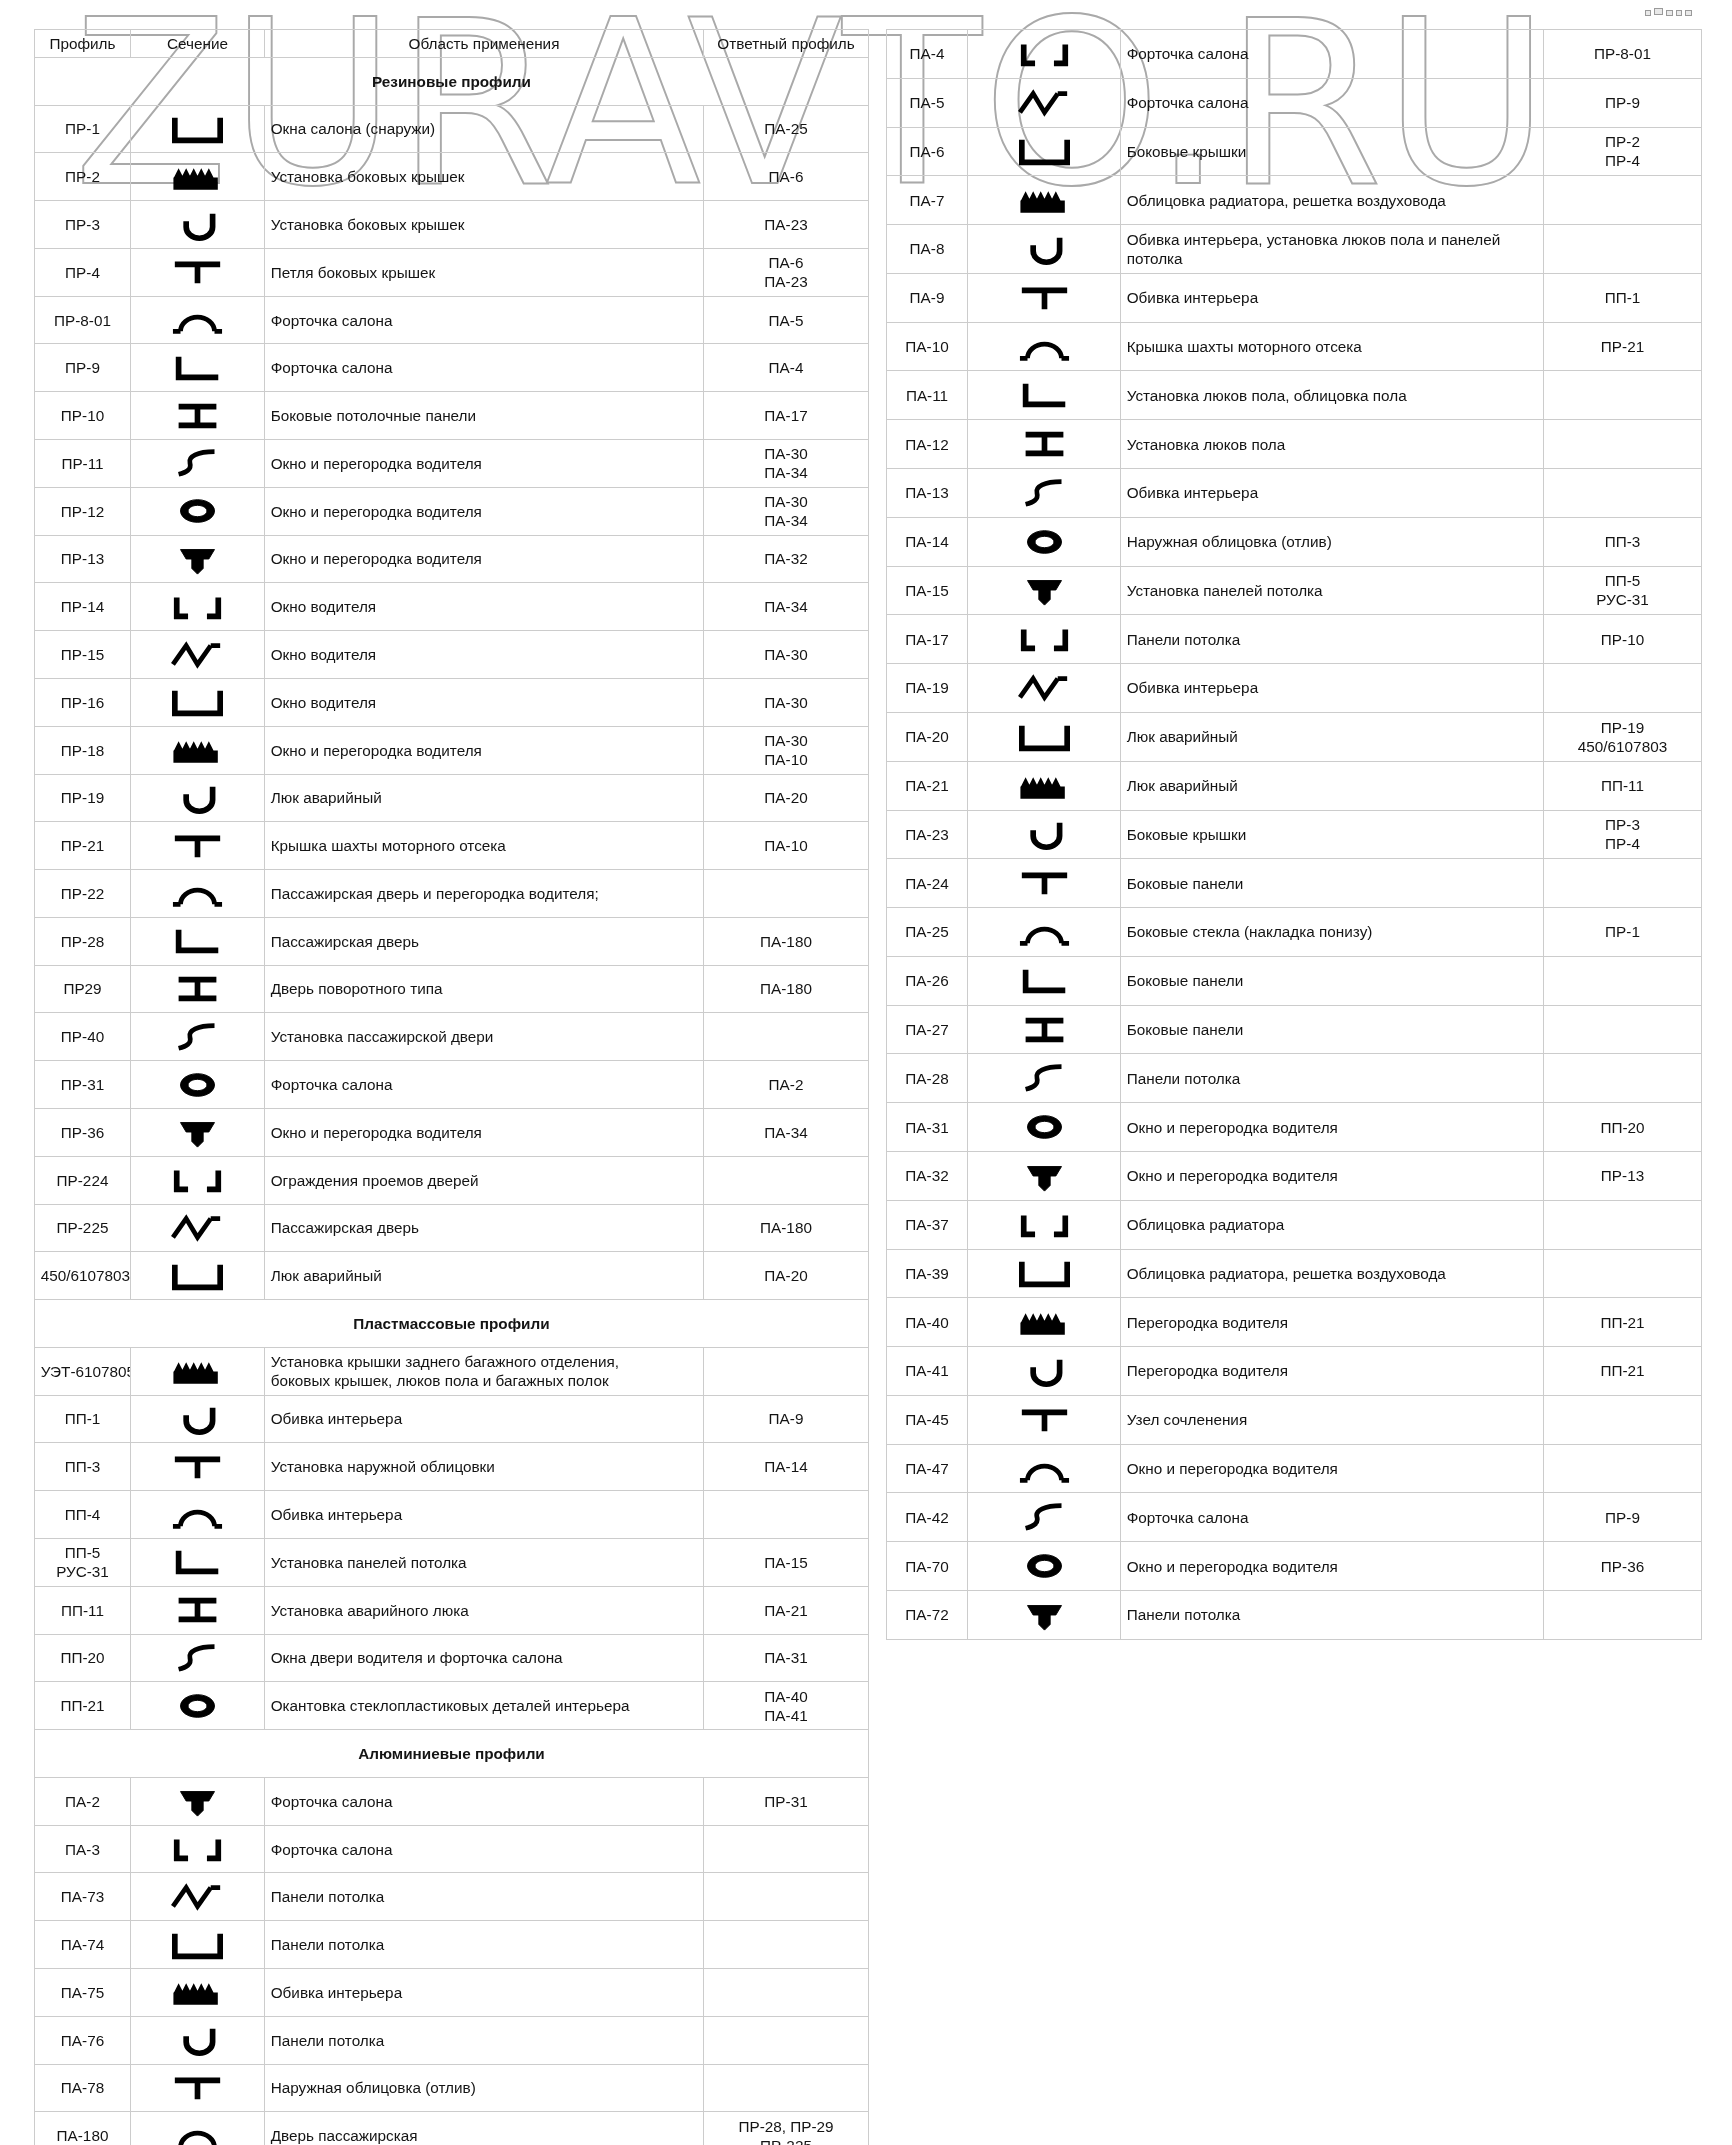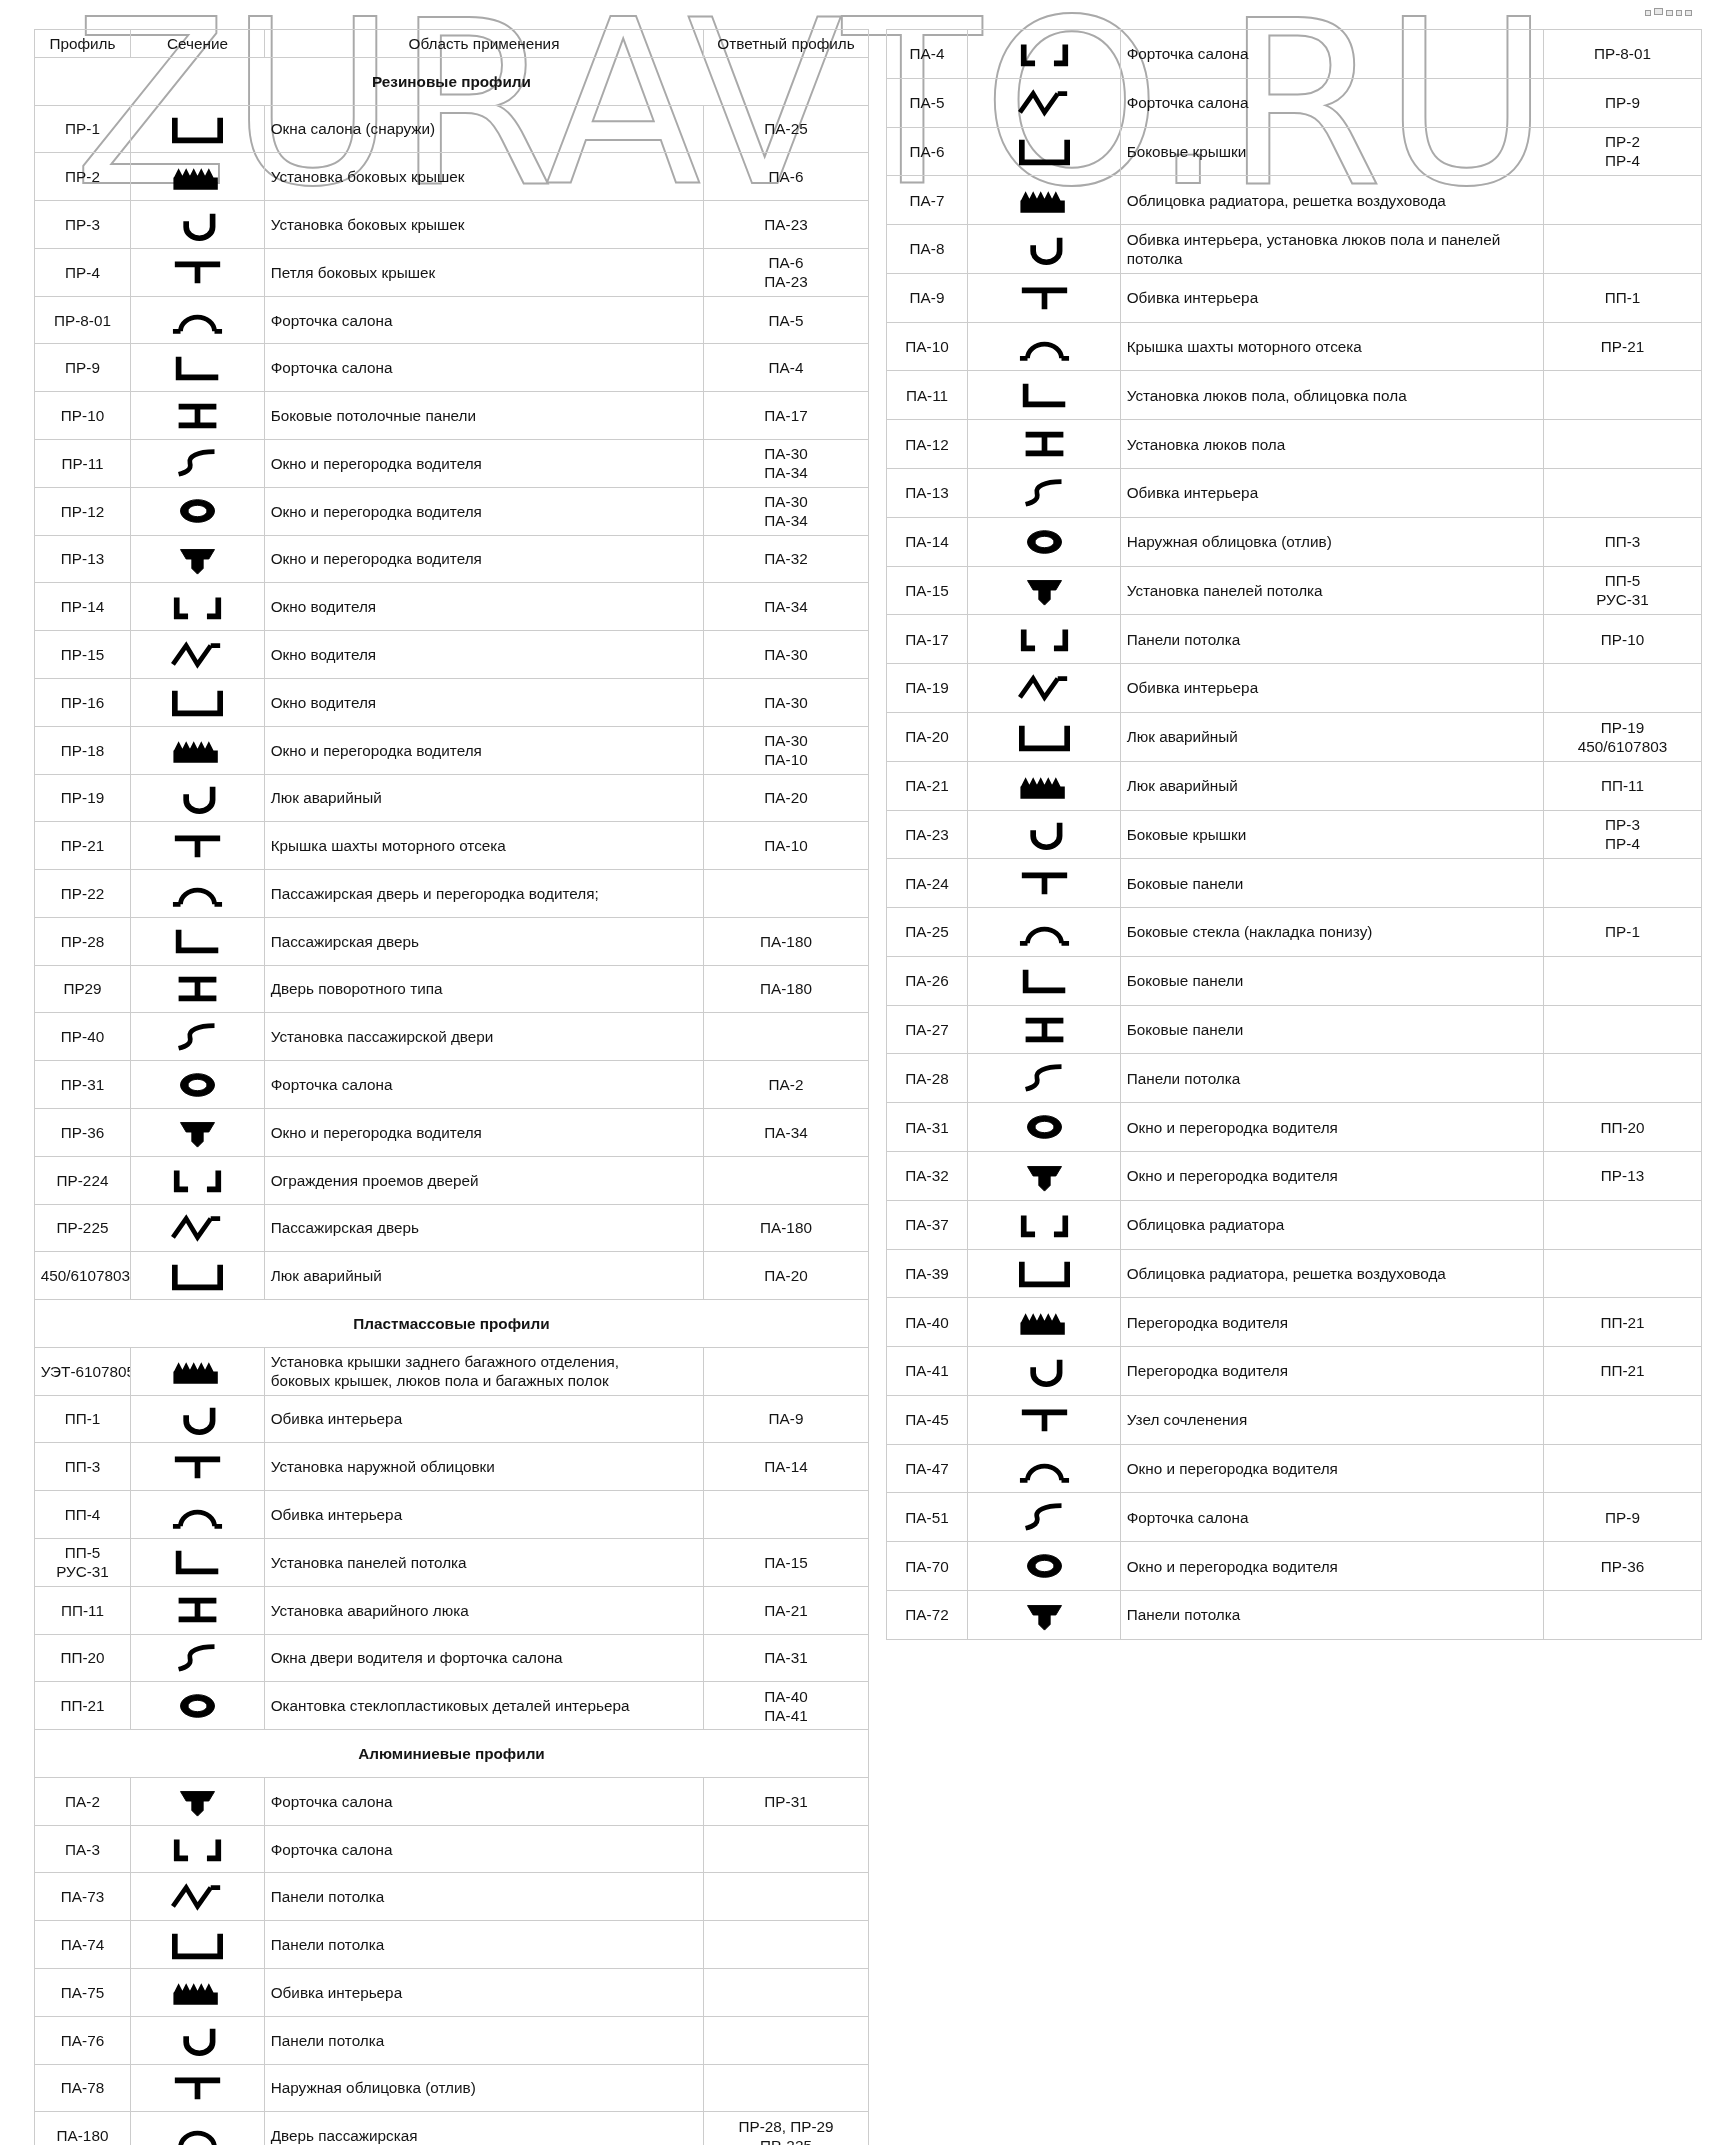--- a/index.html
+++ b/index.html
@@ -804,21 +804,21 @@
         <td class="c-prof">ПА-47</td>
         <td class="c-sec">
           <svg width="69" height="34" viewBox="0 0 72 36">
             <path d="M18 30 h-8 M54 30 h8 M18 30 a18 15 0 1 1 36 0" fill="none" stroke="#000" stroke-width="5"></path>
           </svg>
         </td>
         <td class="c-app">Окно и перегородка водителя</td>
         <td class="c-mate"></td>
       </tr>
       <tr>
-        <td class="c-prof">ПА-51</td>
+        <td class="c-prof">ПА-42</td>
         <td class="c-sec">
           <svg width="69" height="34" viewBox="0 0 72 36">
             <path d="M54 6 c-18 0 -28 5 -26 12 c2 7 -4 10 -12 12" fill="none" stroke="#000" stroke-width="5"></path>
           </svg>
         </td>
         <td class="c-app">Форточка салона</td>
         <td class="c-mate">ПР-9</td>
       </tr>
       <tr>
         <td class="c-prof">ПА-70</td>

